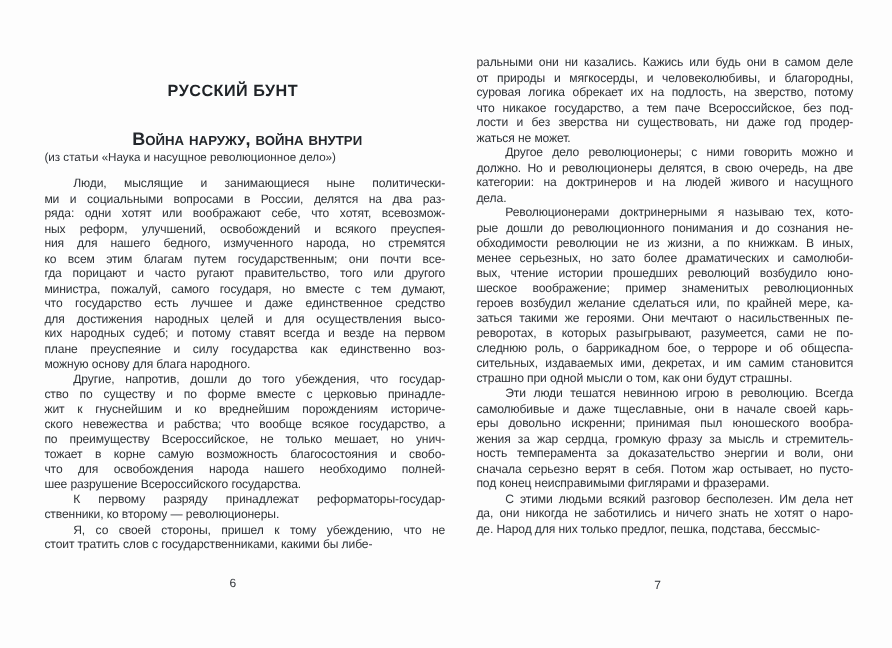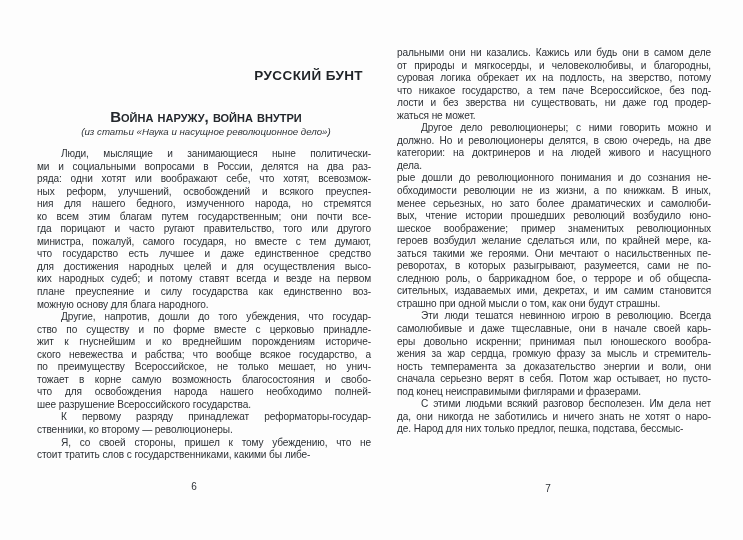--- a/index.html
+++ b/index.html
@@ -25,21 +25,21 @@
     height: 540px;
   }
   .page-left  { left: 37px;  width: 338px; }
   .page-right { left: 397px; width: 318px; }
 
   .chapter-title {
     position: absolute;
     top: 68px;
     left: 0;
     width: 100%;
-    text-align: right;
+    text-align: center;
     font-size: 13.5px;
     font-weight: bold;
     letter-spacing: 0.4px;
     color: #1f2327;
     margin: 0;
     transform: translateX(-12px);
   }
   .section-title {
     position: absolute;
     top: 108px;
@@ -50,22 +50,21 @@
     font-weight: bold;
     font-variant: small-caps;
     color: #23272c;
     margin: 0;
   }
   .source-note {
     position: absolute;
     top: 126px;
     left: 0;
     width: 100%;
-    text-align: center;
-    font-style: italic;
+    text-align: left;
     font-size: 9.7px;
     color: #2d3136;
   }
   .body-block {
     position: absolute;
     left: 0;
     right: 4px;
   }
   .page-left  .body-block { top: 148px; }
   .page-right .body-block { top: 47px; }
@@ -137,20 +136,21 @@
         <div class="text-line para-first">ральными они ни казались. Кажись или будь они в самом деле</div>
         <div class="text-line">от природы и мягкосерды, и человеколюбивы, и благородны,</div>
         <div class="text-line">суровая логика обрекает их на подлость, на зверство, потому</div>
         <div class="text-line">что никакое государство, а тем паче Всероссийское, без под-</div>
         <div class="text-line">лости и без зверства ни существовать, ни даже год продер-</div>
         <div class="text-line para-last">жаться не может.</div>
         <div class="text-line para-first indented">Другое дело революционеры; с ними говорить можно и</div>
         <div class="text-line indented">должно. Но и революционеры делятся, в свою очередь, на две</div>
         <div class="text-line indented">категории: на доктринеров и на людей живого и насущного</div>
         <div class="text-line para-last indented">дела.</div>
+        <div class="text-line para-first indented">Революционерами доктринерными я называю тех, кото-</div>
         <div class="text-line indented">рые дошли до революционного понимания и до сознания не-</div>
         <div class="text-line indented">обходимости революции не из жизни, а по книжкам. В иных,</div>
         <div class="text-line indented">менее серьезных, но зато более драматических и самолюби-</div>
         <div class="text-line indented">вых, чтение истории прошедших революций возбудило юно-</div>
         <div class="text-line indented">шеское воображение; пример знаменитых революционных</div>
         <div class="text-line indented">героев возбудил желание сделаться или, по крайней мере, ка-</div>
         <div class="text-line indented">заться такими же героями. Они мечтают о насильственных пе-</div>
         <div class="text-line indented">реворотах, в которых разыгрывают, разумеется, сами не по-</div>
         <div class="text-line indented">следнюю роль, о баррикадном бое, о терроре и об общеспа-</div>
         <div class="text-line indented">сительных, издаваемых ими, декретах, и им самим становится</div>

